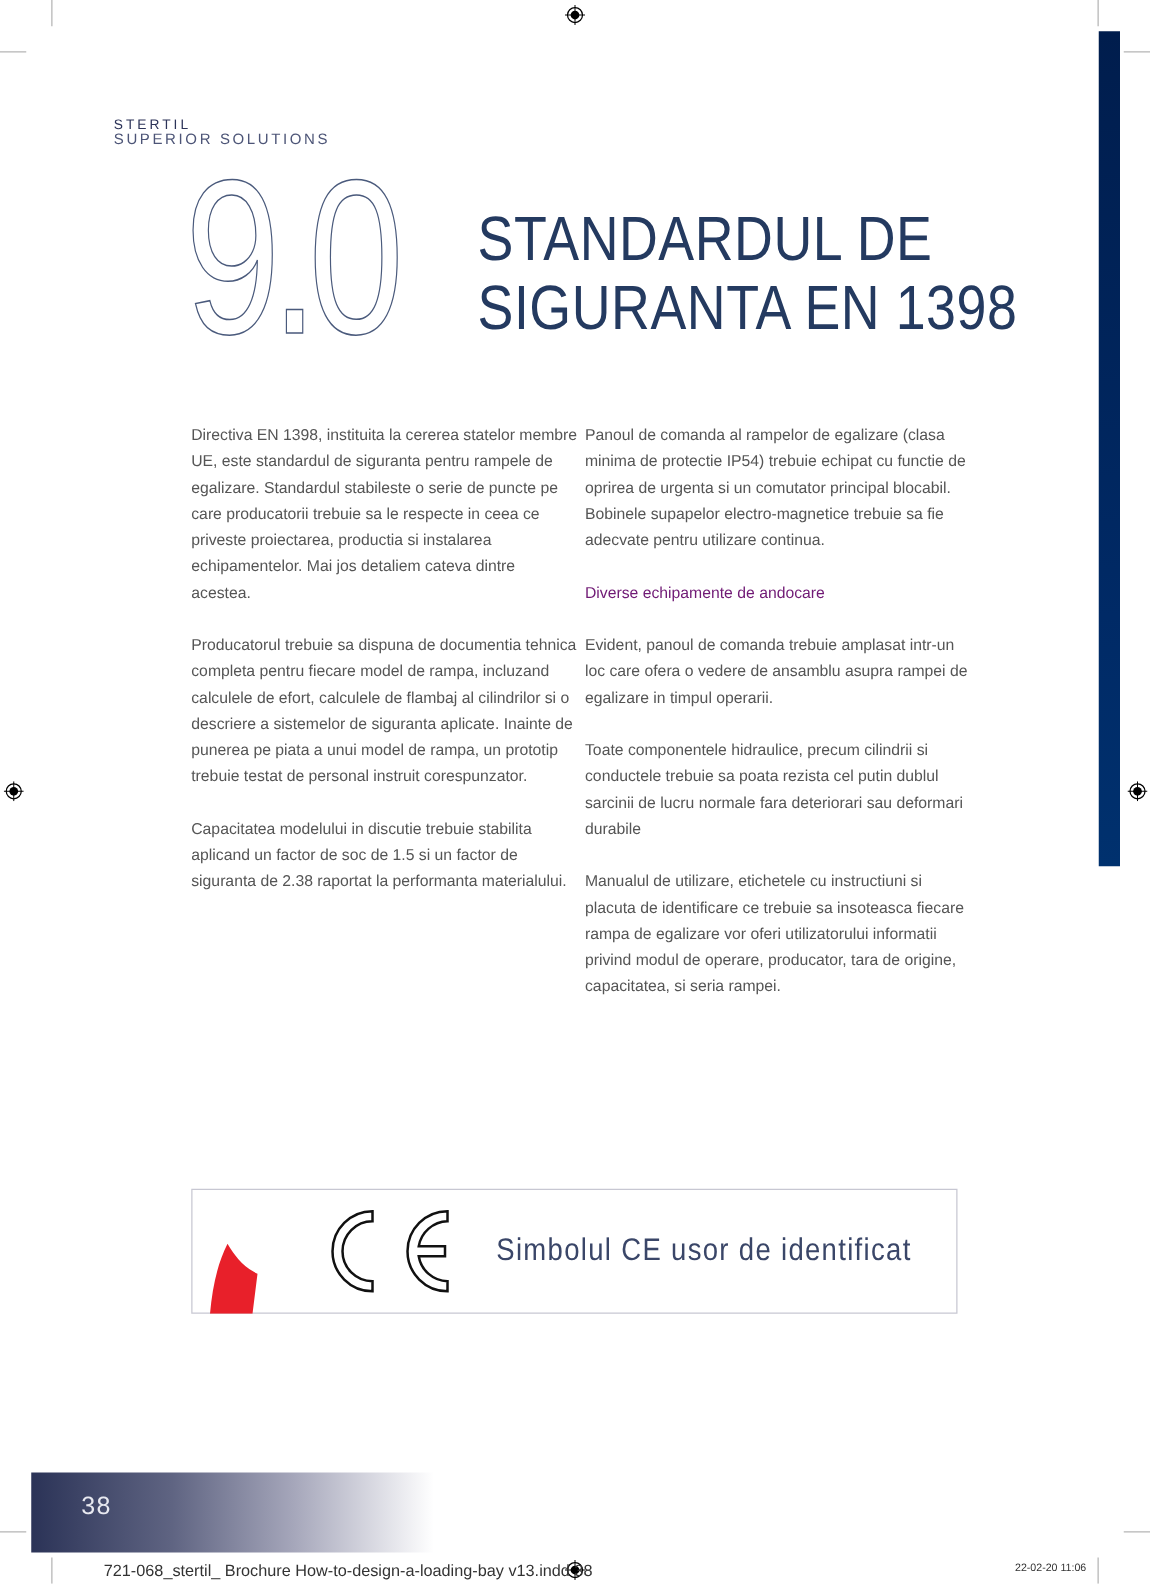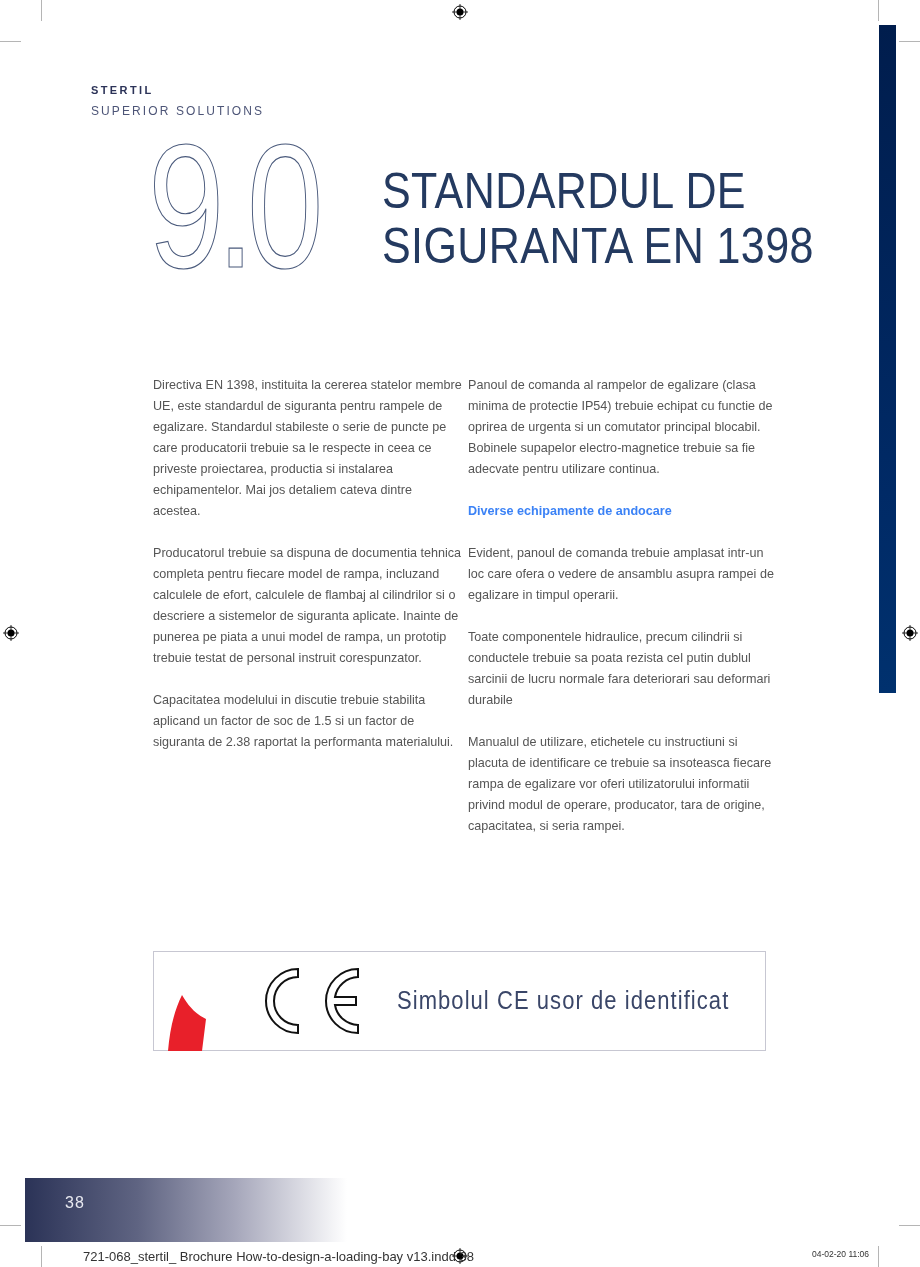--- a/index.html
+++ b/index.html
@@ -2,42 +2,42 @@
 <html><head>
 <meta charset="utf-8">
 <style>
   html, body { margin:0; padding:0; }
   body { width:920px; height:1267px; position:relative; background:#ffffff; overflow:hidden;
          font-family:"Liberation Sans", "DejaVu Sans", sans-serif; color:#4a4a4a; }
   .abs { position:absolute; }
   
   .crop { position:absolute; background:#b5b5b5; }
   
-  .brand-name { left:91px; top:84px; font-size:11px; font-weight:bold; letter-spacing:2.4px; color:#2c3358; }
+  .brand-name { left:91px; top:94px; font-size:11px; font-weight:normal; letter-spacing:2.4px; color:#2c3358; }
   .brand-tag { left:91px; top:104px; font-size:12px; letter-spacing:2.1px; color:#4d5577; }
   
   .chapter-num { left:148px; top:118px; font-size:176px; line-height:176px; font-family:"Liberation Sans", sans-serif;
                  color:transparent; -webkit-text-stroke:1.2px #4a5a7c; letter-spacing:-10px; transform:scaleX(0.78); transform-origin:left top; }
   .title { left:382px; top:164px; font-size:50px; line-height:55px; color:#243a60; font-weight:normal;
            transform:scaleX(0.86); transform-origin:left top; letter-spacing:0.5px; }
   
-  .col { position:absolute; width:310px; font-size:12.6px; line-height:21px; color:#555;margin-top:37px; }
+  .col { position:absolute; width:310px; font-size:12.6px; line-height:21px; color:#555; }
   .col p { margin:0 0 21px 0; }
   .col-left { left:153px; top:338px; }
   .col-right { left:468px; top:338px; }
-  .subhead { color:#3b82f6; font-weight:bold; margin:0; }
+  .subhead { color:#701a75; font-weight:normal; margin:0; }
   
   .side-bar { left:879px; top:25px; width:17px; height:668px; background:linear-gradient(#001d4d, #002a66 70%, #00316e); }
   
   .ce-box { left:153px; top:951px; width:613px; height:100px; border:1.5px solid #c7c7d2; box-sizing:border-box; }
   .ce-caption { left:397px; top:986px; font-size:25px; color:#3a4668; letter-spacing:1.2px; transform:scaleX(0.88); transform-origin:left top; }
   
   .page-band { left:25px; top:1178px; width:322px; height:64px;
                background:linear-gradient(90deg, #2b3357 0%, #5f6482 35%, #a5a6ba 65%, #ffffff 100%); }
-  .page-num { left:65px; top:1194px; font-size:16px; color:#e8e9f0; letter-spacing:1px; }
+  .page-num { left:65px; top:1194px; font-size:20px; color:#e8e9f0; letter-spacing:1px; }
   .slug { left:55px; top:1249px; font-size:13px; color:#333;margin-left:28px; }
   .slug-date { left:812px; top:1249px; font-size:8.5px; color:#333; }
   .reg { position:absolute; width:16px; height:16px; }
 </style>
 </head>
 <body>
 
 <div class="crop" style="left:41px;top:0;width:1px;height:21px;"></div>
 <div class="crop" style="left:0;top:41px;width:21px;height:1px;"></div>
 <div class="crop" style="left:878px;top:0;width:1px;height:21px;"></div>
@@ -104,13 +104,13 @@
   <svg style="position:absolute;left:110px;top:15px;" width="100" height="68" viewBox="0 0 100 68">
     <path d="M34 2 A32 32 0 1 0 34 66 L34 58 A24 24 0 1 1 34 10 Z" fill="none" stroke="#111" stroke-width="2"></path>
     <path d="M94 2 A32 32 0 1 0 94 66 L94 58 A24 24 0 0 1 71 38 L92 38 L92 30 L71 30 A24 24 0 0 1 94 10 Z" fill="none" stroke="#111" stroke-width="2"></path>
   </svg>
 </div>
 <div class="abs ce-caption">Simbolul CE usor de identificat</div>
 
 <div class="abs page-band"></div>
 <div class="abs page-num">38</div>
 <div class="abs slug">721-068_stertil_ Brochure How-to-design-a-loading-bay v13.indd   38</div>
-<div class="abs slug-date">04-02-20   11:06</div>
+<div class="abs slug-date">22-02-20   11:06</div>
 
 </body></html>

